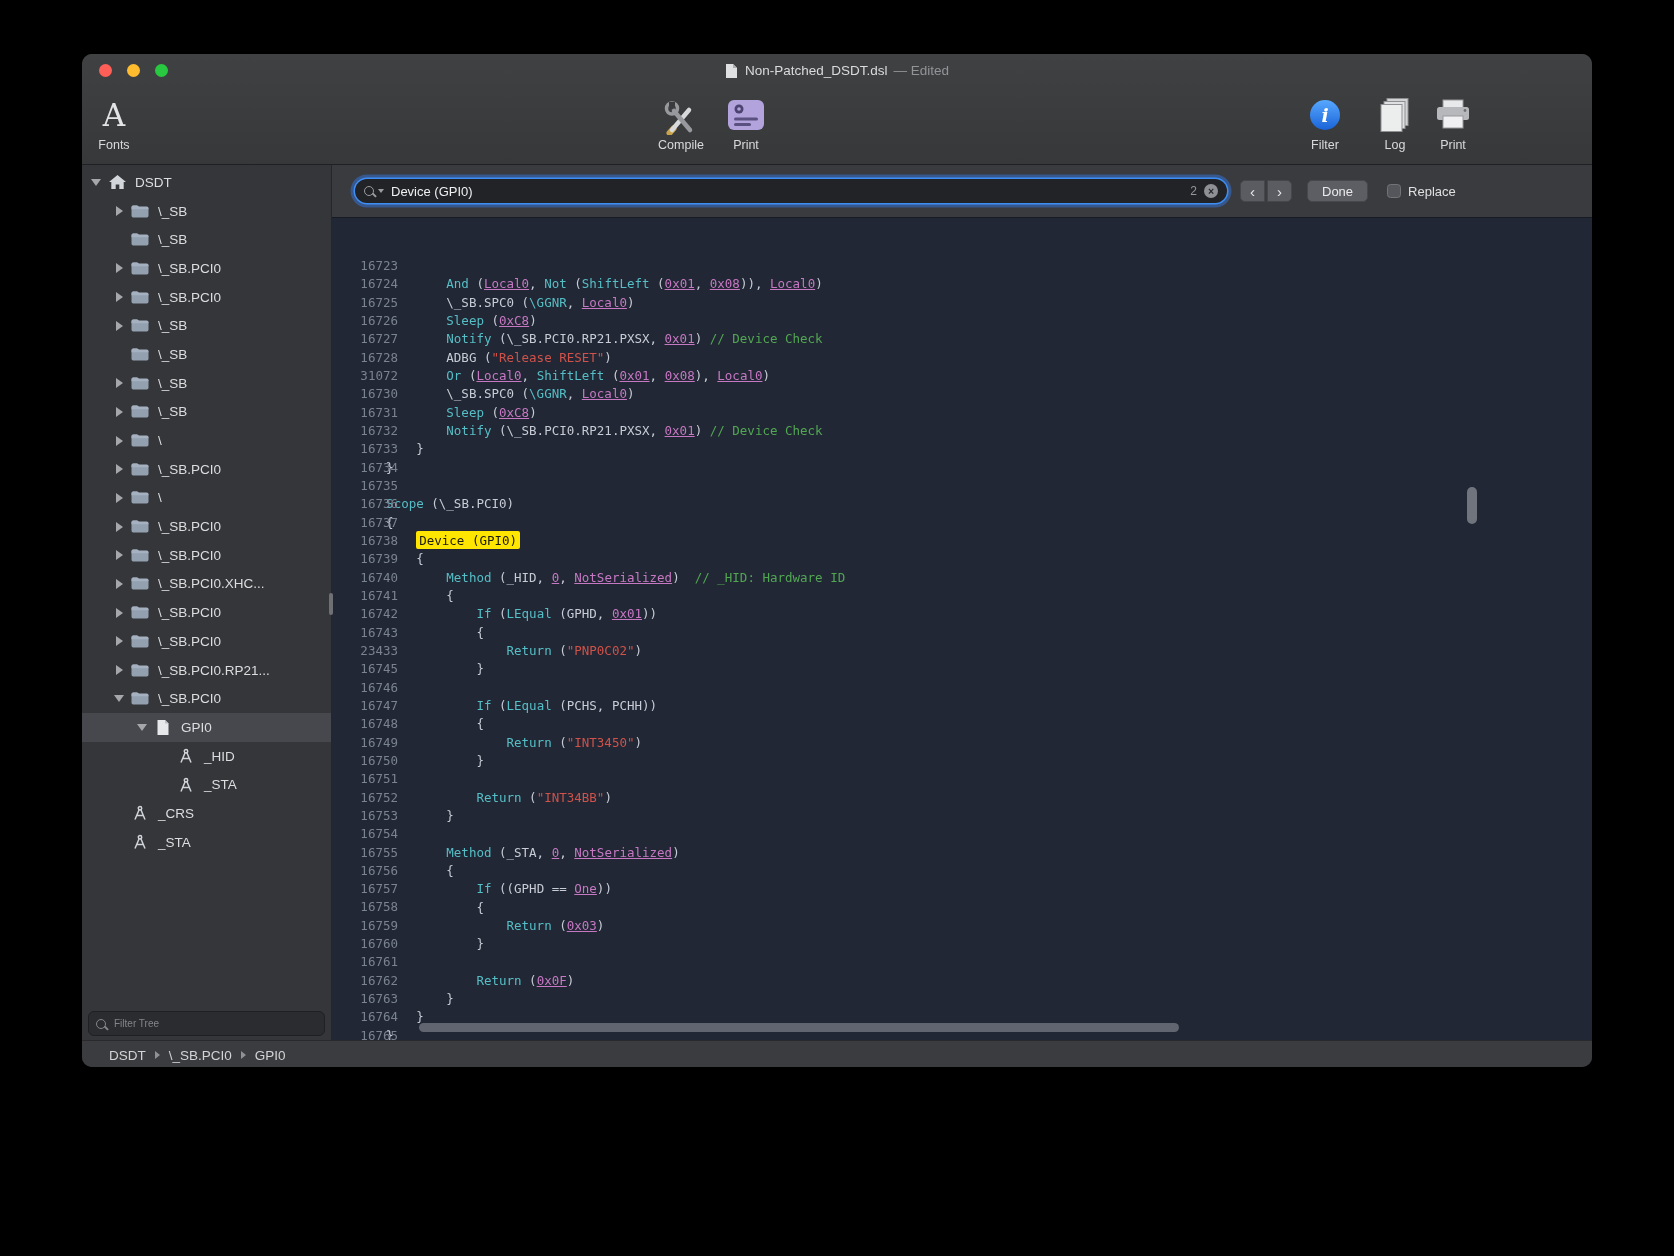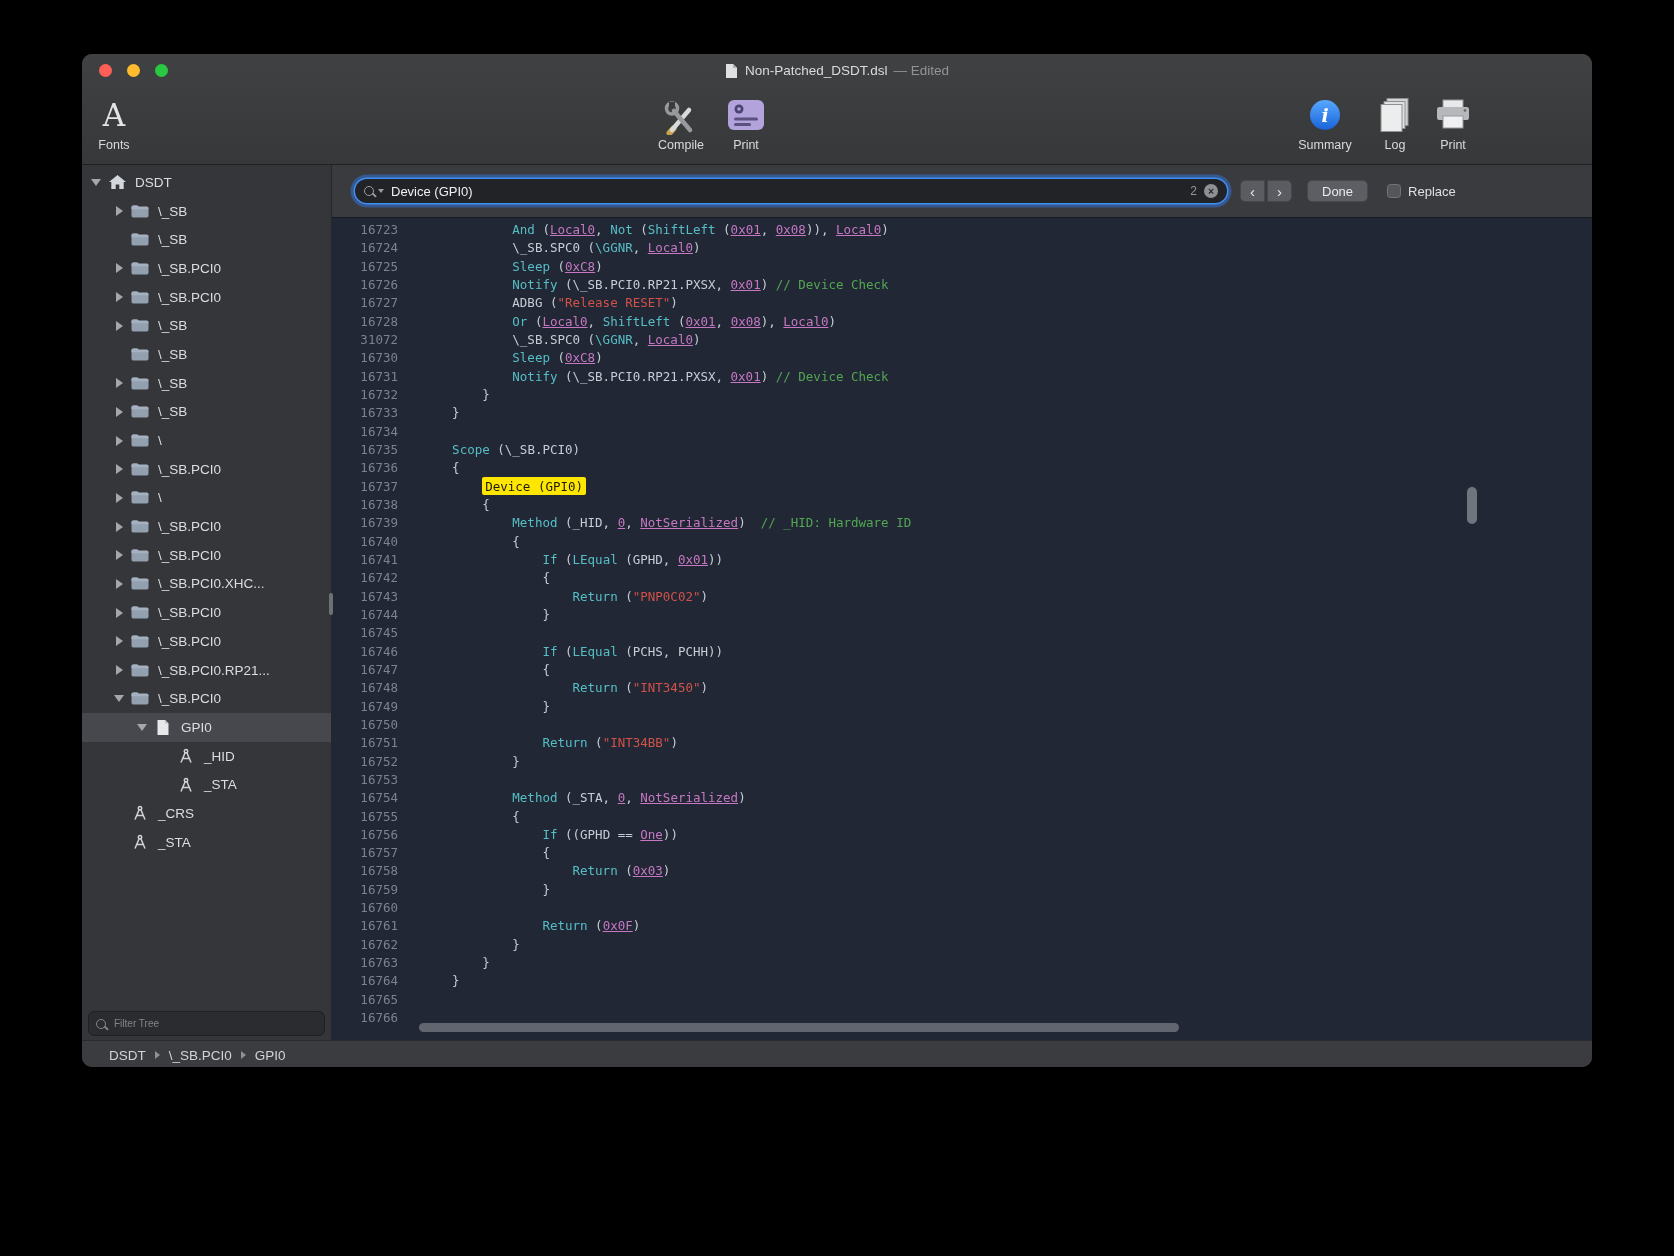--- a/index.html
+++ b/index.html
@@ -38,21 +38,21 @@
   .filter-box{position:absolute;left:6px;bottom:4px;width:237px;height:25px;box-sizing:border-box;background:#2b2c30;
               border:1px solid #1f2023;border-radius:6px;display:flex;align-items:center;padding:0 7px;gap:6px;}
   .mag{width:8px;height:8px;border:1.5px solid #9b9ca0;border-radius:50%;display:inline-block;position:relative;flex:none;}
   .mag::after{content:"";position:absolute;width:4.5px;height:1.6px;background:#9b9ca0;transform:rotate(45deg);right:-3.5px;bottom:-1px;}
   .filter-box .mag{border-color:#85868a;}
   .filter-box .mag::after{background:#85868a;}
   .filter-input{flex:1;background:transparent;border:0;outline:0;color:#fca5a5;font-size:10px;font-family:inherit;min-width:0;}
   .filter-input::placeholder{color:#84858a;}
   .split-handle{position:absolute;left:247px;top:428px;width:4px;height:22px;border-radius:2px;background:#6f7074;z-index:5;}
   
-  .editor{flex:1;background:#212734;display:flex;flex-direction:column;position:relative;min-width:0;}
+  .editor{flex:1;background:#212734;display:flex;flex-direction:column;position:relative;min-width:0;gap:36px;}
   .findbar{height:53px;flex:none;background:#3a3b3e;border-bottom:1px solid #171b24;display:flex;align-items:center;
            padding-left:23px;gap:13px;box-sizing:border-box;}
   .search-field{width:872px;height:24px;background:#222326;border-radius:13px;display:flex;align-items:center;
                 padding:0 9px;gap:7px;box-sizing:border-box;
                 box-shadow:0 0 0 1.5px var(--focus_ring,#3e8ff5),0 0 0 4.5px rgba(50,125,240,.45);}
   .sf-icon{display:inline-flex;align-items:center;gap:2px;flex:none;}
   .mag-caret{width:0;height:0;border-left:3.5px solid transparent;border-right:3.5px solid transparent;border-top:4px solid #9b9ca0;margin-left:2px;}
   .sf-query{flex:1;color:#eef0f2;font-size:13px;white-space:nowrap;overflow:hidden;}
   .sf-count{color:#96979b;font-size:12px;flex:none;}
   .sf-clear{width:14px;height:14px;border-radius:50%;background:#8f9095;color:#26272a;font-size:10.5px;line-height:14px;
@@ -60,21 +60,21 @@
   .nav-group{display:flex;gap:2px;flex:none;}
   .nav-btn{width:25px;height:22px;background:#5a5c61;border:1px solid #46474b;color:#e9e9eb;font-size:15px;line-height:1;
            padding:0;font-family:inherit;}
   .nav-btn.left{border-radius:5px 0 0 5px;}
   .nav-btn.right{border-radius:0 5px 5px 0;}
   .done-btn{height:22px;padding:0 14px;border-radius:5px;background:#5c5e63;border:1px solid #47484c;color:#eaeaec;
             font-size:13px;font-family:inherit;margin-left:2px;flex:none;}
   .replace{display:flex;align-items:center;gap:7px;margin-left:6px;color:#dfe0e2;font-size:13px;flex:none;}
   .cb{width:14px;height:14px;border-radius:3.5px;background:#54565b;border:1px solid #737478;box-sizing:border-box;flex:none;}
   .code-wrap{flex:1;position:relative;padding-top:3px;font-family:"DejaVu Sans Mono",monospace;font-size:12.5px;overflow:hidden;}
-  .cl{display:flex;height:18.34px;line-height:18.34px;white-space:pre;}
+  .cl{display:flex;height:18.34px;line-height:18.34px;white-space:pre;flex-direction:column;}
   .ln{width:66px;flex:none;text-align:right;color:#7b8290;}
   .ct{margin-left:24px;color:#c7ccd6;}
   .p{color:#c7ccd6;}
   .k{color:var(--keyword,#56bec6);}
   .n{color:var(--constant,#c678c3);text-decoration:underline;}
   .s{color:var(--string,#d0524a);}
   .c{color:var(--comment,#52a753);}
   .hl{background:var(--highlight,#ffe600);color:#1a1a10;border-radius:2px;padding:1.5px 3px;}
   .vthumb{position:absolute;top:322px;left:1135px;width:10px;height:37px;border-radius:5px;background:rgba(165,168,175,.6);}
   .hthumb{position:absolute;bottom:8px;left:87px;width:760px;height:9px;border-radius:4.5px;background:rgba(160,163,172,.5);}
@@ -144,21 +144,21 @@
               <defs>
                   <linearGradient id="ig" x1="0" y1="0" x2="0" y2="1">
                     <stop offset="0" stop-color="#57a8ff"></stop>
                     <stop offset="1" stop-color="#1a63d8"></stop>
                   </linearGradient>
                 </defs>
               <circle cx="17" cy="17" r="15" fill="url(#ig)"></circle>
               <text x="17" y="24" text-anchor="middle" font-family="DejaVu Serif, serif" font-size="19" font-style="italic" font-weight="bold" fill="#ffffff">i</text>
             </svg>
           </div>
-          <div class="tb-label">Summary</div>
+          <div class="tb-label">Filter</div>
         </div>
         <div class="tb-item" style="left:1278px;">
           <div class="tb-icon">
             <svg width="36" height="38" viewBox="0 0 36 38">
               <rect x="10" y="2.5" width="21" height="27" fill="#d2d3d5" stroke="#8f9093"></rect>
               <rect x="7" y="5.5" width="21" height="27" fill="#dfe0e2" stroke="#8f9093"></rect>
               <rect x="4" y="8.5" width="21" height="27" fill="#eceded" stroke="#8f9093"></rect>
             </svg>
           </div>
           <div class="tb-label">Log</div>
@@ -507,21 +507,21 @@
             <div class="cl"><span class="ln">16734</span><span class="ct"></span></div>
             <div class="cl"><span class="ln">16735</span><span class="ct"><span class="p">    </span><span class="k">Scope</span><span class="p"> (\_SB.PCI0)</span></span></div>
             <div class="cl"><span class="ln">16736</span><span class="ct"><span class="p">    {</span></span></div>
             <div class="cl"><span class="ln">16737</span><span class="ct"><span class="p">        </span><span class="hl">Device (GPI0)</span></span></div>
             <div class="cl"><span class="ln">16738</span><span class="ct"><span class="p">        {</span></span></div>
             <div class="cl"><span class="ln">16739</span><span class="ct"><span class="p">            </span><span class="k">Method</span><span class="p"> (_HID, </span><span class="n">0</span><span class="p">, </span><span class="n">NotSerialized</span><span class="p">)  </span><span class="c">// _HID: Hardware ID</span></span></div>
             <div class="cl"><span class="ln">16740</span><span class="ct"><span class="p">            {</span></span></div>
             <div class="cl"><span class="ln">16741</span><span class="ct"><span class="p">                </span><span class="k">If</span><span class="p"> (</span><span class="k">LEqual</span><span class="p"> (GPHD, </span><span class="n">0x01</span><span class="p">))</span></span></div>
             <div class="cl"><span class="ln">16742</span><span class="ct"><span class="p">                {</span></span></div>
             <div class="cl"><span class="ln">16743</span><span class="ct"><span class="p">                    </span><span class="k">Return</span><span class="p"> (</span><span class="s">"PNP0C02"</span><span class="p">)</span></span></div>
-            <div class="cl"><span class="ln">16744</span><span class="ct"><span class="p">                }</span></span></div>
+            <div class="cl"><span class="ln">23433</span><span class="ct"><span class="p">                }</span></span></div>
             <div class="cl"><span class="ln">16745</span><span class="ct"></span></div>
             <div class="cl"><span class="ln">16746</span><span class="ct"><span class="p">                </span><span class="k">If</span><span class="p"> (</span><span class="k">LEqual</span><span class="p"> (PCHS, PCHH))</span></span></div>
             <div class="cl"><span class="ln">16747</span><span class="ct"><span class="p">                {</span></span></div>
             <div class="cl"><span class="ln">16748</span><span class="ct"><span class="p">                    </span><span class="k">Return</span><span class="p"> (</span><span class="s">"INT3450"</span><span class="p">)</span></span></div>
             <div class="cl"><span class="ln">16749</span><span class="ct"><span class="p">                }</span></span></div>
             <div class="cl"><span class="ln">16750</span><span class="ct"></span></div>
             <div class="cl"><span class="ln">16751</span><span class="ct"><span class="p">                </span><span class="k">Return</span><span class="p"> (</span><span class="s">"INT34BB"</span><span class="p">)</span></span></div>
             <div class="cl"><span class="ln">16752</span><span class="ct"><span class="p">            }</span></span></div>
             <div class="cl"><span class="ln">16753</span><span class="ct"></span></div>
             <div class="cl"><span class="ln">16754</span><span class="ct"><span class="p">            </span><span class="k">Method</span><span class="p"> (_STA, </span><span class="n">0</span><span class="p">, </span><span class="n">NotSerialized</span><span class="p">)</span></span></div>

